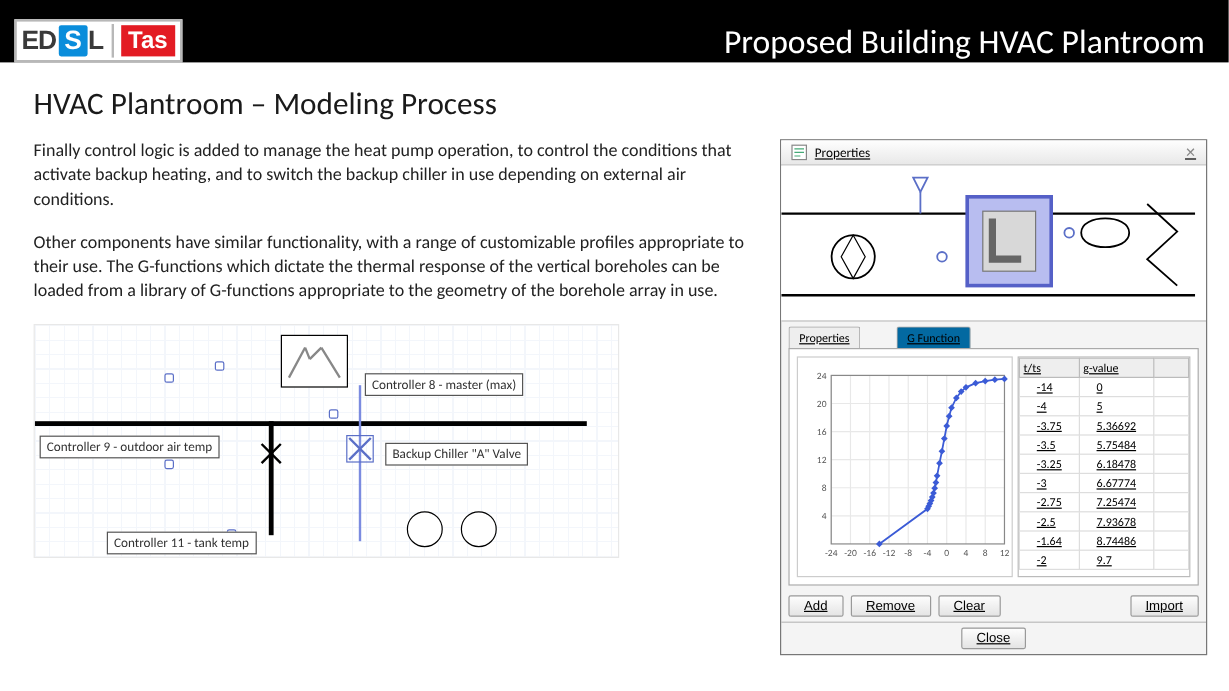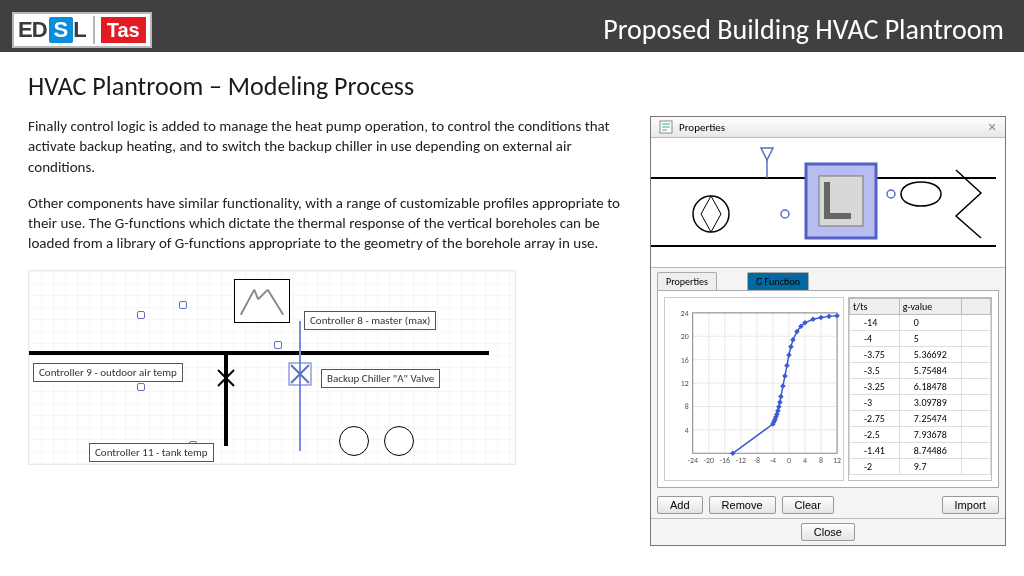--- a/index.html
+++ b/index.html
@@ -1,19 +1,19 @@
 <!DOCTYPE html>
 <html><head>
 <meta charset="utf-8">
 <style>
   * { box-sizing: border-box; margin: 0; padding: 0; }
   body { font-family: "Segoe UI", Calibri, Arial, sans-serif; width: 1024px; height: 576px; overflow: hidden; background: #fff; }
 
   
-  .banner { background: #404040; height: 52px; display: flex; align-items: flex-start; padding: 12px 12px; }
+  .banner { background: #000000; height: 52px; display: flex; align-items: flex-end; padding: 0 12px; }
   .logo { background: #fff; border: 2px solid #b8b8b8; height: 36px; display: flex; align-items: center; padding: 0 4px; gap: 2px; }
   .logo-ed { font: 700 22px/1 Arial; color: #3a3a3a; letter-spacing: -1px; }
   .logo-s  { background:#0a8ddb; color:#fff; font:700 22px/1 Arial; padding:2px 5px; border-radius:2px;}
   .logo-l  { font:700 22px/1 Arial; color:#3a3a3a; margin-left:-2px;}
   .logo-sep{ width:2px; height:28px; background:#b8b8b8; margin:0 4px;}
   .logo-tas{ background:#E31B23; color:#fff; font:700 20px/1 Arial; padding:3px 6px;}
   .banner-title { flex:1; text-align:right; color:#fff; font-size:28px; font-weight:400; padding-right:8px;}
 
   .content { padding: 18px 28px 0 28px; }
   h1 { font-size: 26px; font-weight: 400; color:#1a1a1a; margin-bottom: 14px; }
@@ -26,21 +26,21 @@
     repeating-linear-gradient(0deg,#f3f6fb 0,#f3f6fb 1px,transparent 1px,transparent 12px),
     repeating-linear-gradient(90deg,#f3f6fb 0,#f3f6fb 1px,transparent 1px,transparent 12px),
     #fff; border:1px solid #e8e8e8; overflow:hidden;}
   .sch-line { position:absolute; background:#000; }
   .sch-lineb{ position:absolute; background:#7b8be0; }
   .sch-box  { position:absolute; border:1.5px solid #000; background:#fff; }
   .label    { position:absolute; font-size:11px; background:#fff; border:1px solid #555; padding:2px 5px; white-space:nowrap; color:#333;}
   .conn     { position:absolute; width:8px; height:8px; border:1.5px solid #5b6fc7; background:#fff; border-radius:2px;}
 
   
-  .panel { flex:0 0 345px; border:1px solid #777; background:#f4f4f4; font-size:11px; display:flex; flex-direction:column; height:430px;}
+  .panel { flex:0 0 345px; border:1px solid #777; background:#f4f4f4; font-size:11px; display:flex; flex-direction:column; height:430px;text-decoration:underline;}
   .panel-title { background:linear-gradient(#fefefe,#e8e8e8); border-bottom:1px solid #bbb; padding:3px 8px; display:flex; align-items:center; gap:6px;}
   .panel-title .ico{ width:14px;height:14px;}
   .panel-title .x  { margin-left:auto; color:#888; font-family:Arial;}
   .preview { height:130px; background:#fff; border-bottom:1px solid #bbb; position:relative; overflow:hidden;}
   .tabs { display:flex; gap:2px; padding:4px 6px 0 6px;}
   .tab  { border:1px solid #aaa; border-bottom:none; padding:2px 8px; background:#eee; font-size:10px; border-radius:2px 2px 0 0;}
   .tab.active{ background:#0369a1;margin-left:28px;}
   .tabbody { flex:1; background:#fff; margin:0 6px 4px 6px; border:1px solid #aaa; display:flex; gap:4px; padding:6px;}
   .chart  { flex:0 0 180px; position:relative; border:1px solid #ccc; background:#fff;}
   .chart svg{ width:100%; height:100%;}
@@ -250,35 +250,35 @@
                   <td>5.75484</td>
                   <td></td>
                 </tr>
                 <tr>
                   <td>-3.25</td>
                   <td>6.18478</td>
                   <td></td>
                 </tr>
                 <tr>
                   <td>-3</td>
-                  <td>3.09789</td>
+                  <td>6.67774</td>
                   <td></td>
                 </tr>
                 <tr>
                   <td>-2.75</td>
                   <td>7.25474</td>
                   <td></td>
                 </tr>
                 <tr>
                   <td>-2.5</td>
                   <td>7.93678</td>
                   <td></td>
                 </tr>
                 <tr>
-                  <td>-1.41</td>
+                  <td>-1.64</td>
                   <td>8.74486</td>
                   <td></td>
                 </tr>
                 <tr>
                   <td>-2</td>
                   <td>9.7</td>
                   <td></td>
                 </tr>
               </tbody>
           </table>

